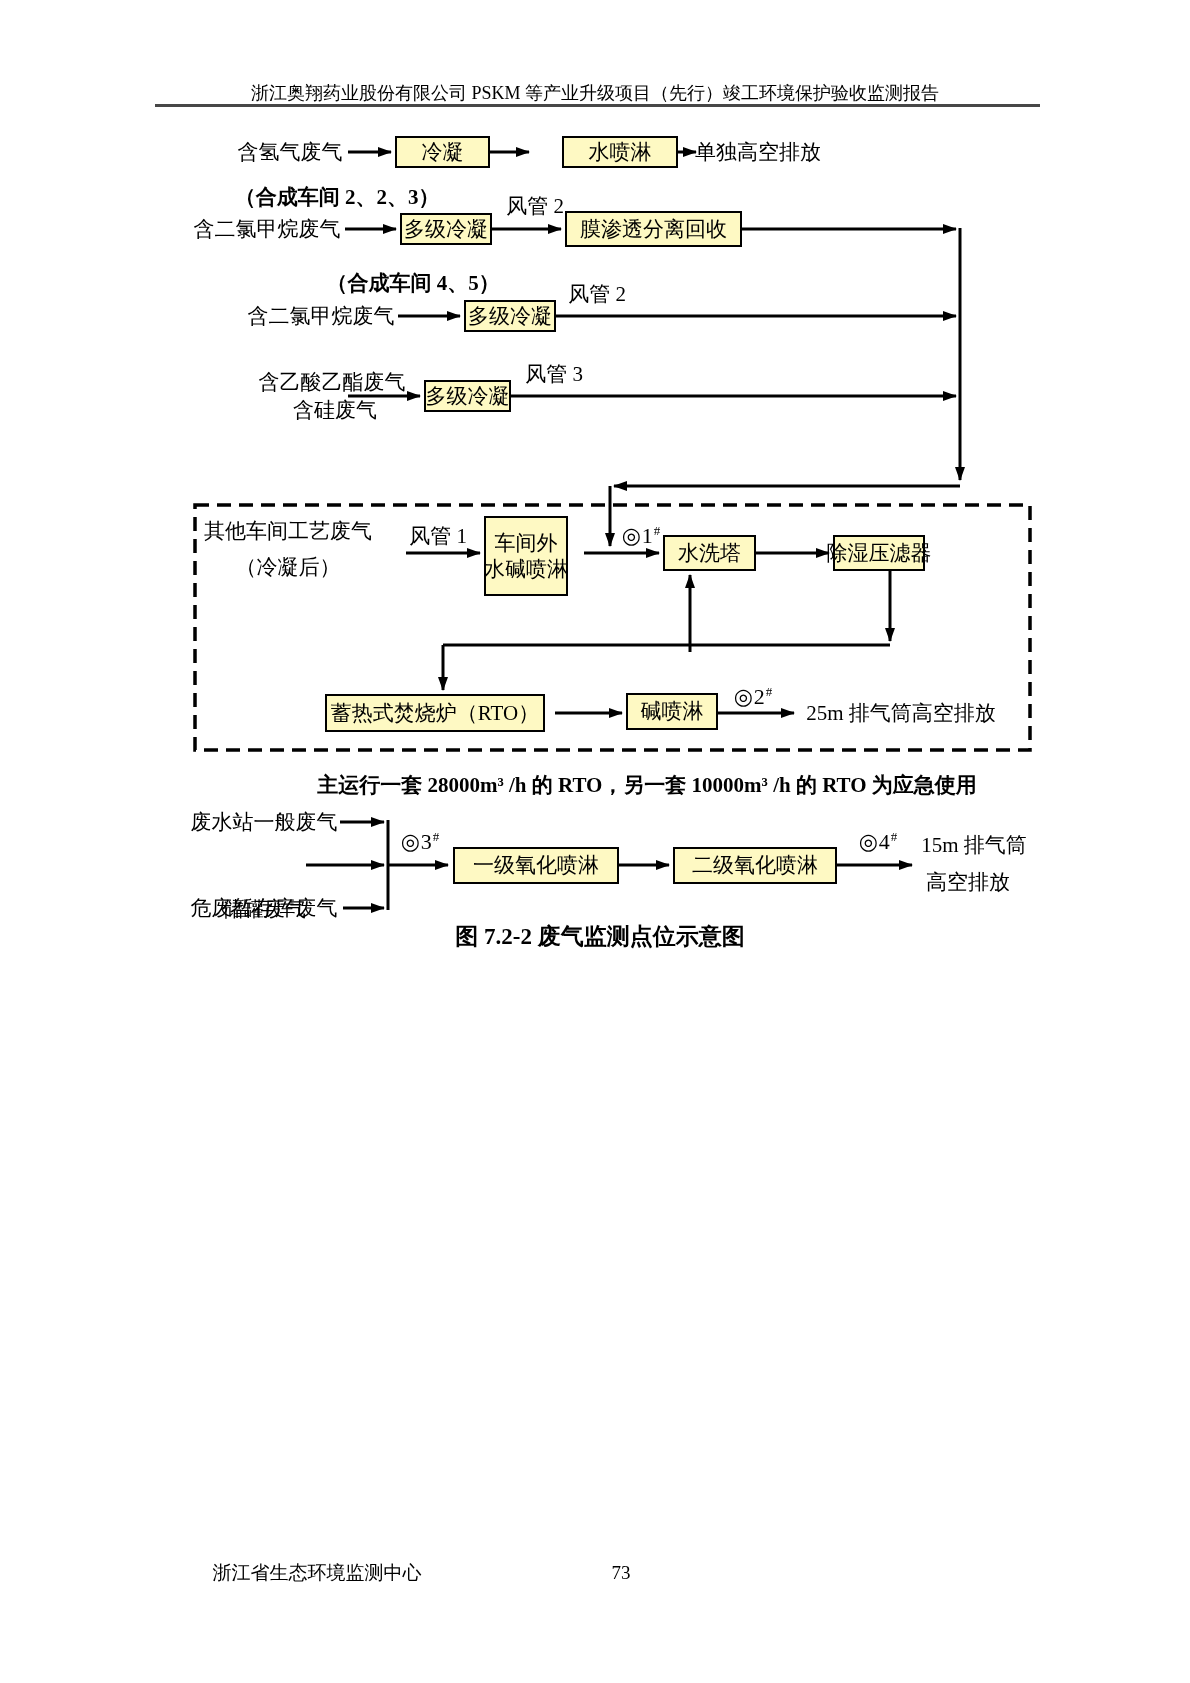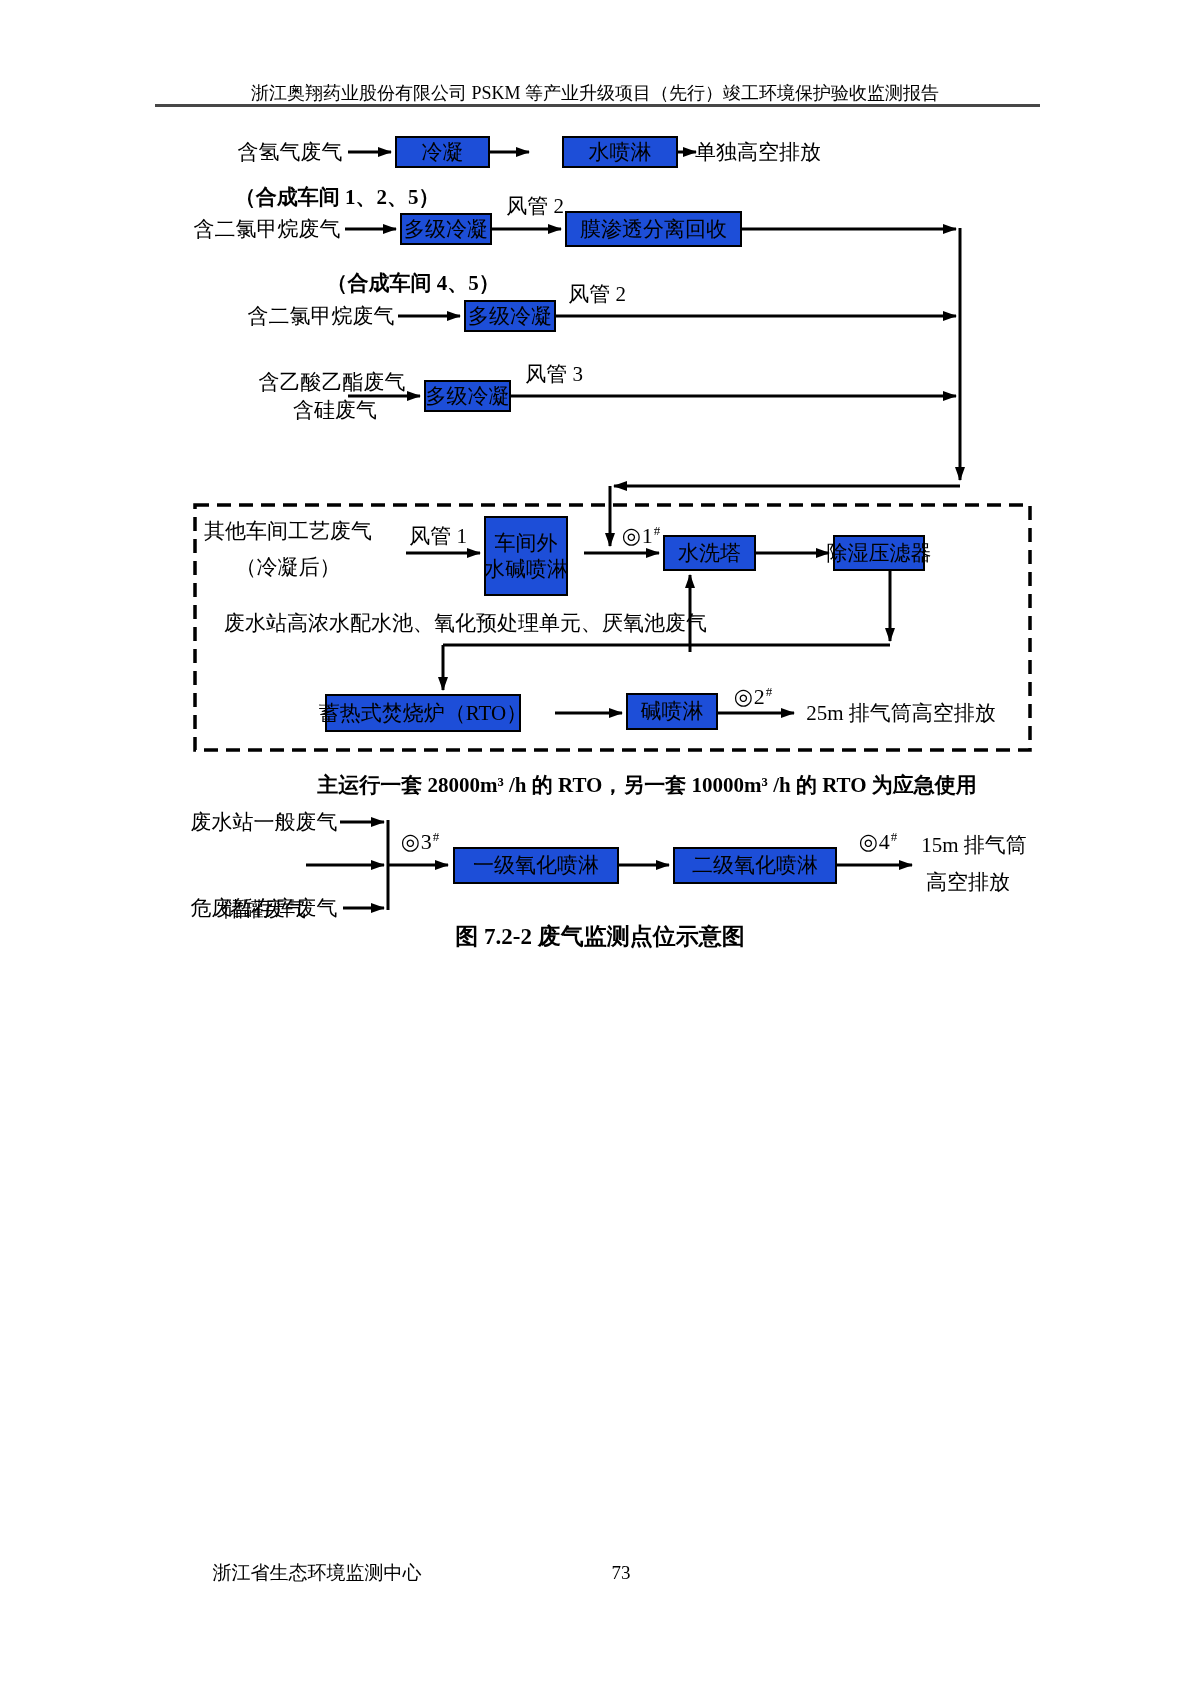--- a/index.html
+++ b/index.html
@@ -12,21 +12,21 @@
     overflow:hidden;
   }
   .abs{position:absolute;}
   .ctr{transform:translate(-50%,-50%);white-space:nowrap;text-align:center;}
   .lbl{font-size:21px;line-height:1.25;}
   .sm{font-size:18px;}
   .bold{font-weight:bold;}
   .box{
     position:absolute;
     border:2px solid #000;
-    background:#1d4ed8;
+    background:#fef9c3;
     display:flex;align-items:center;justify-content:center;
     font-size:21px;line-height:1.25;text-align:center;
     box-sizing:border-box;
     white-space:nowrap;
   }
   .box .two{white-space:nowrap;}
   .mp{font-size:22px;letter-spacing:1px;}
   .mp sup{font-size:13px;letter-spacing:0;}
   .hdr-rule{background:#474747;height:3px;}
   svg.wires{position:absolute;left:0;top:0;pointer-events:none;}
@@ -90,21 +90,21 @@
       <line x1="607" y1="865" x2="669" y2="865" marker-end="url(#ah)"></line>
       <line x1="837" y1="865" x2="912" y2="865" marker-end="url(#ah)"></line>
     </g>
   </svg>
 
   <div class="abs ctr lbl" style="left:290px;top:152px;">含氢气废气</div>
   <div class="box" style="left:395px;top:136px;width:95px;height:32px;">冷凝</div>
   <div class="box" style="left:562px;top:136px;width:116px;height:32px;">水喷淋</div>
   <div class="abs ctr lbl" style="left:758px;top:152px;">单独高空排放</div>
 
-  <div class="abs ctr lbl bold" style="left:337px;top:197px;">（合成车间 1、2、5）</div>
+  <div class="abs ctr lbl bold" style="left:337px;top:197px;">（合成车间 2、2、3）</div>
   <div class="abs ctr lbl" style="left:267px;top:229px;">含二氯甲烷废气</div>
   <div class="box" style="left:400px;top:213px;width:92px;height:32px;">多级冷凝</div>
   <div class="abs ctr lbl" style="left:535px;top:206px;">风管 2</div>
   <div class="box" style="left:565px;top:211px;width:177px;height:36px;">膜渗透分离回收</div>
 
   <div class="abs ctr lbl bold" style="left:413px;top:283px;">（合成车间 4、5）</div>
   <div class="abs ctr lbl" style="left:321px;top:316px;">含二氯甲烷废气</div>
   <div class="box" style="left:464px;top:300px;width:92px;height:32px;">多级冷凝</div>
   <div class="abs ctr lbl" style="left:597px;top:294px;">风管 2</div>
 
@@ -118,22 +118,21 @@
   <div class="abs ctr lbl" style="left:438px;top:536px;">风管 1</div>
   <div class="box" style="left:484px;top:516px;width:84px;height:80px;">
     <div class="two">
       <div>车间外</div>
       <div>水碱喷淋</div>
     </div>
   </div>
   <div class="abs ctr mp" style="left:641px;top:536px;"><span>◎1</span><sup>#</sup></div>
   <div class="box" style="left:663px;top:535px;width:93px;height:36px;">水洗塔</div>
   <div class="box" style="left:833px;top:535px;width:92px;height:36px;">除湿压滤器</div>
-  <div class="abs lbl" style="left:224px;top:610px;">废水站高浓水配水池、氧化预处理单元、厌氧池废气</div>
-  <div class="box" style="left:325px;top:694px;width:196px;height:38px;">蓄热式焚烧炉（RTO）</div>
+  <div class="box" style="left:325px;top:694px;width:220px;height:38px;">蓄热式焚烧炉（RTO）</div>
   <div class="box" style="left:626px;top:693px;width:92px;height:37px;">碱喷淋</div>
   <div class="abs ctr mp" style="left:753px;top:697px;"><span>◎2</span><sup>#</sup></div>
   <div class="abs ctr lbl" style="left:901px;top:713px;">25m 排气筒高空排放</div>
 
   <div class="abs ctr note" style="left:647px;top:785px;">主运行一套 28000m³ /h 的 RTO，另一套 10000m³ /h 的 RTO 为应急使用</div>
 
   <div class="abs ctr lbl" style="left:264px;top:822px;">废水站一般废气</div>
   <div class="abs ctr lbl" style="left:264px;top:865px;margin-top:44px;">储罐废气</div>
   <div class="abs ctr lbl" style="left:264px;top:908px;">危废暂存库废气</div>
   <div class="abs ctr mp" style="left:420px;top:842px;"><span>◎3</span><sup>#</sup></div>

